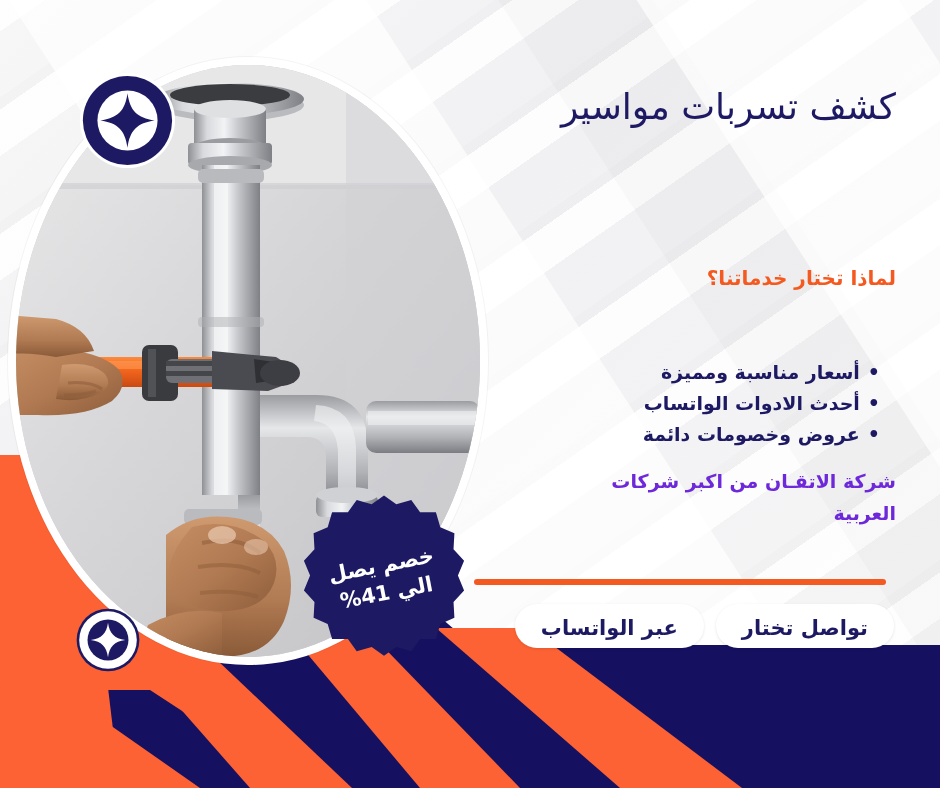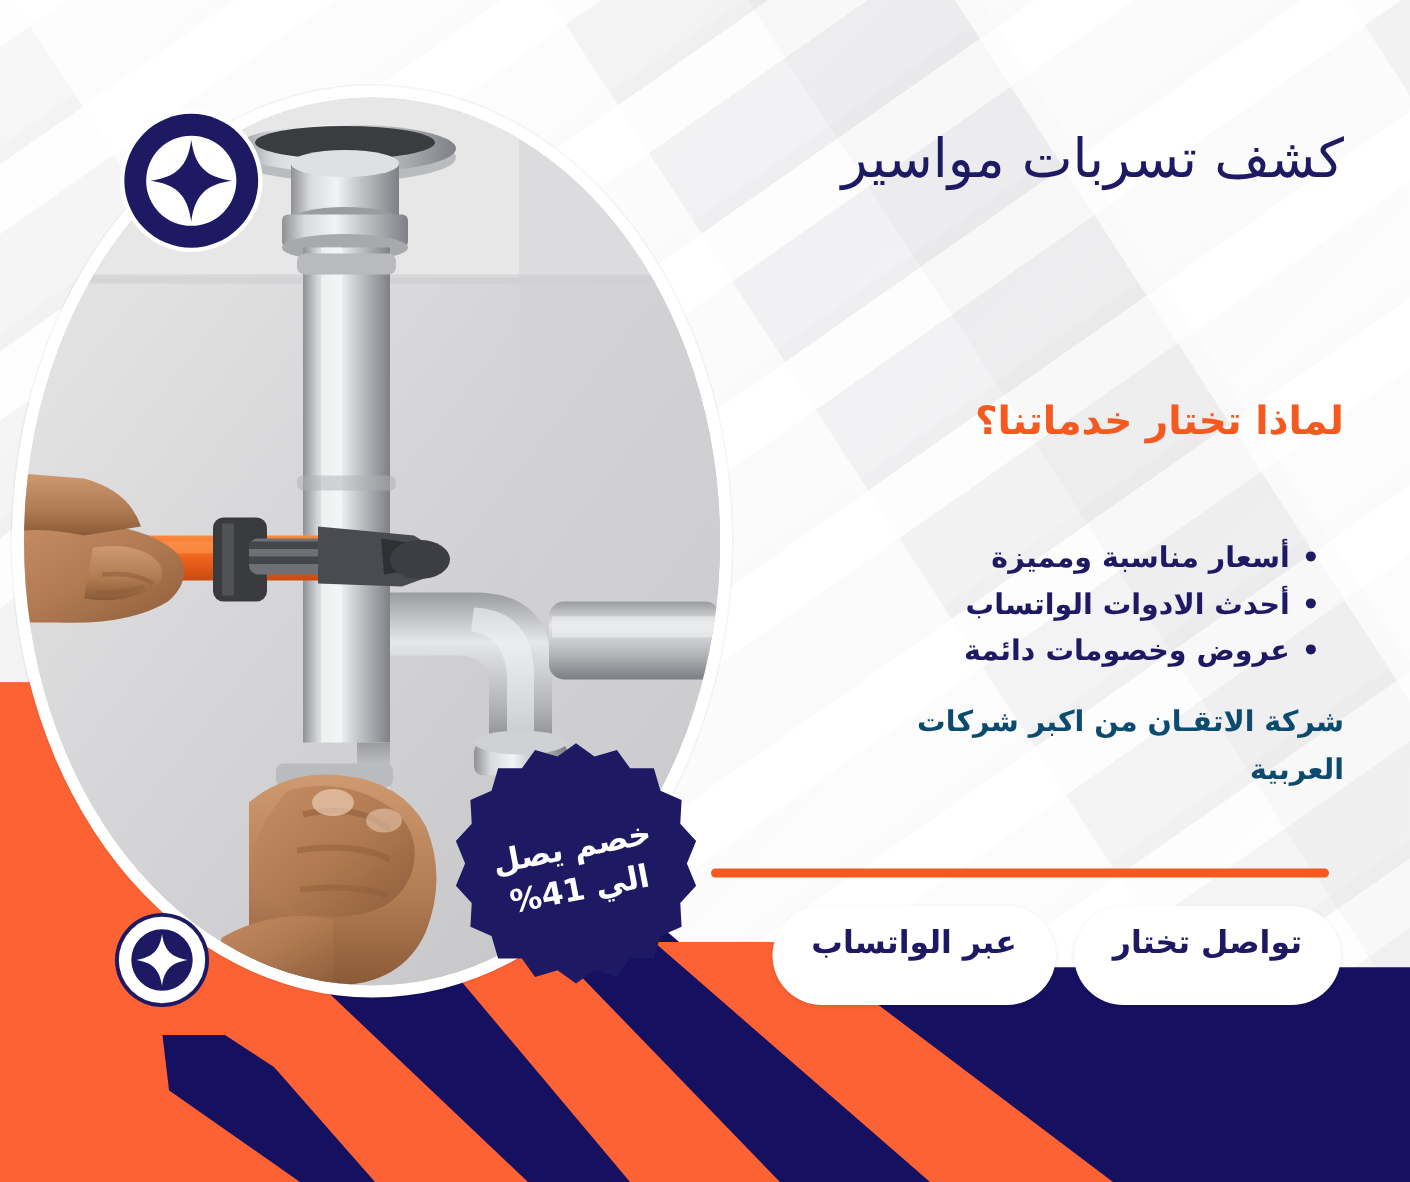--- a/index.html
+++ b/index.html
@@ -137,21 +137,21 @@
     font-weight: normal;
     line-height: 1.50;
     letter-spacing: -0.2px;
   }
   .subhead {
     position: absolute;
     top: 266px;
     right: 0;
     width: 100%;
     color: #f4591f;
-    font-size: 26px;
+    font-size: 20px;
     font-weight: bold;
   }
   .bullets {
     position: absolute;
     top: 341px;
     right: 0;
     width: 100%;
     list-style: none;
     margin: 16px;
     padding: 0;
@@ -166,21 +166,21 @@
   .bullets li::before {
     content: "•";
     margin-left: 8px;
     font-size: 19px;
   }
   .blurb {
     position: absolute;
     top: 466px;
     right: 0;
     width: 100%;
-    color: #0c4a6e;
+    color: #6d28d9;
     font-size: 19px;
     font-weight: bold;
     line-height: 1.68;
   }
   .rule {
     position: absolute;
     top: 579px;
     right: 10px;
     width: 412px;
     height: 6px;
@@ -199,21 +199,21 @@
     direction: rtl;
     z-index: 9;
   }
   .cta-btn {
     background: #ffffff;
     color: #1d1a63;
     font-size: 21px;
     font-weight: bold;
     border: none;
     border-radius: 999px;
-    padding: 12px 26px 30px;
+    padding: 12px 26px 8px;
     white-space: nowrap;
     font-family: inherit;
     box-shadow: 0 1px 3px rgba(0,0,0,0.10);
     cursor: pointer;
     direction: rtl;
   }
 </style>
 </head>
 <body>
 

